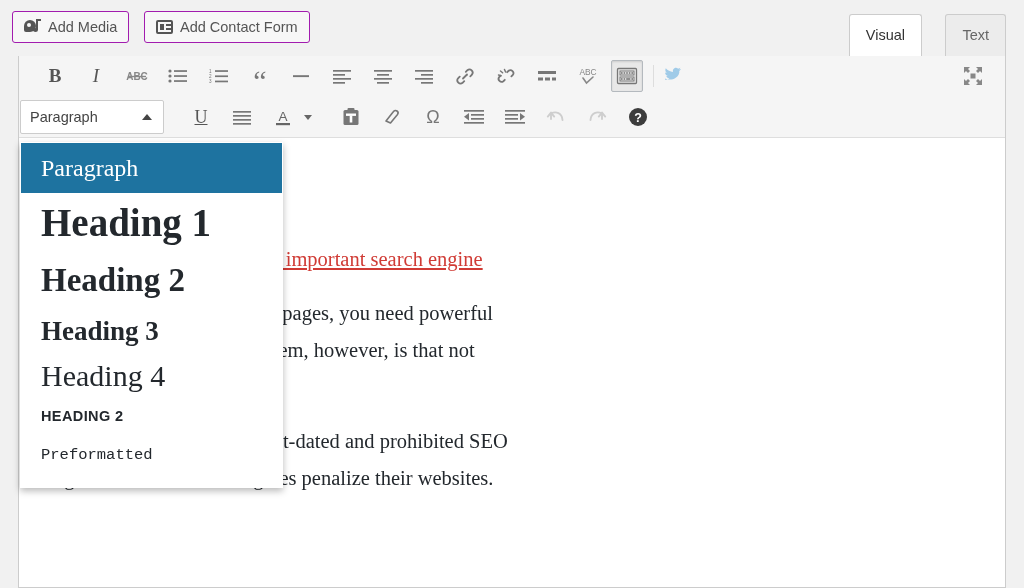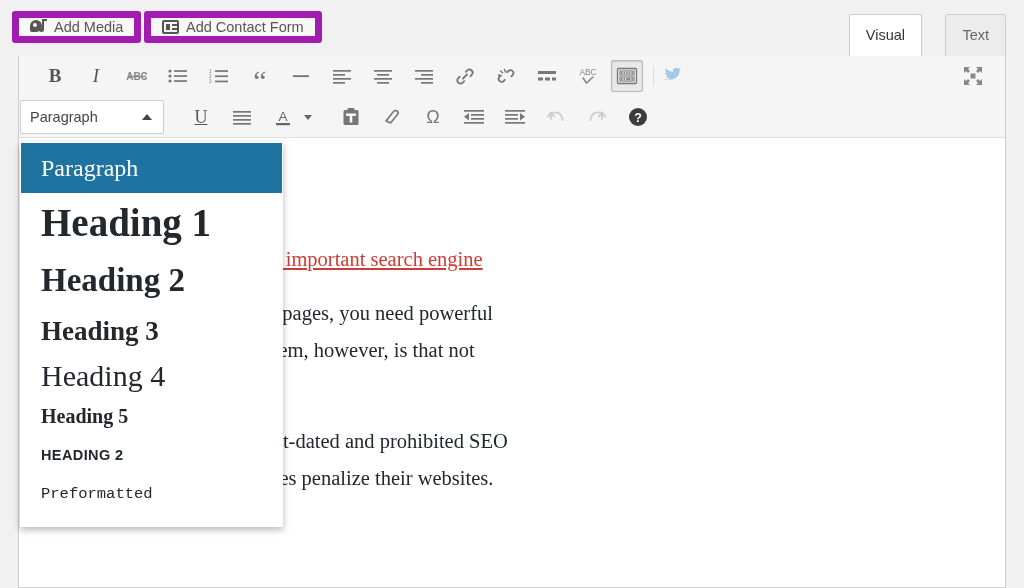--- a/index.html
+++ b/index.html
@@ -8,21 +8,21 @@
     background:#f1f1f1;
     font-family:"Liberation Sans", sans-serif;
     -webkit-font-smoothing:antialiased;
   }
   .app{position:relative;width:1024px;height:588px;}
 
   
   .media-row{position:absolute;left:0;top:0;width:1024px;height:56px;background:#f1f1f1;}
   .btn{
     position:absolute;top:11px;height:32px;
-    background:#f7f7f7;border:7px solid #a21caf;border-radius:3px;
+    background:#f7f7f7;border:1px solid #a21caf;border-radius:3px;
     color:#555;font-size:14.5px;line-height:30px;
     padding:0 11px;box-sizing:border-box;white-space:nowrap;
     display:flex;align-items:center;gap:7px;
   }
   .btn-media{left:12px;}
   .btn-contact{left:144px;}
   .ico{display:inline-block;flex:none;}
 
   
   .ico-media{width:17px;height:17px;position:relative;}
@@ -410,18 +410,17 @@
     <span>Paragraph</span>
     <span class="caret"></span>
   </div>
 
   <div class="menu">
     <div class="mi m-para sel">Paragraph</div>
     <div class="mi m-h1">Heading 1</div>
     <div class="mi m-h2">Heading 2</div>
     <div class="mi m-h3">Heading 3</div>
     <div class="mi m-h4">Heading 4</div>
-    <div class="mi m-h5">Heading 5</div>
     <div class="mi m-h6">HEADING 2</div>
     <div class="mi m-pre">Preformatted</div>
   </div>
 
 </div>
 
 </body></html>

